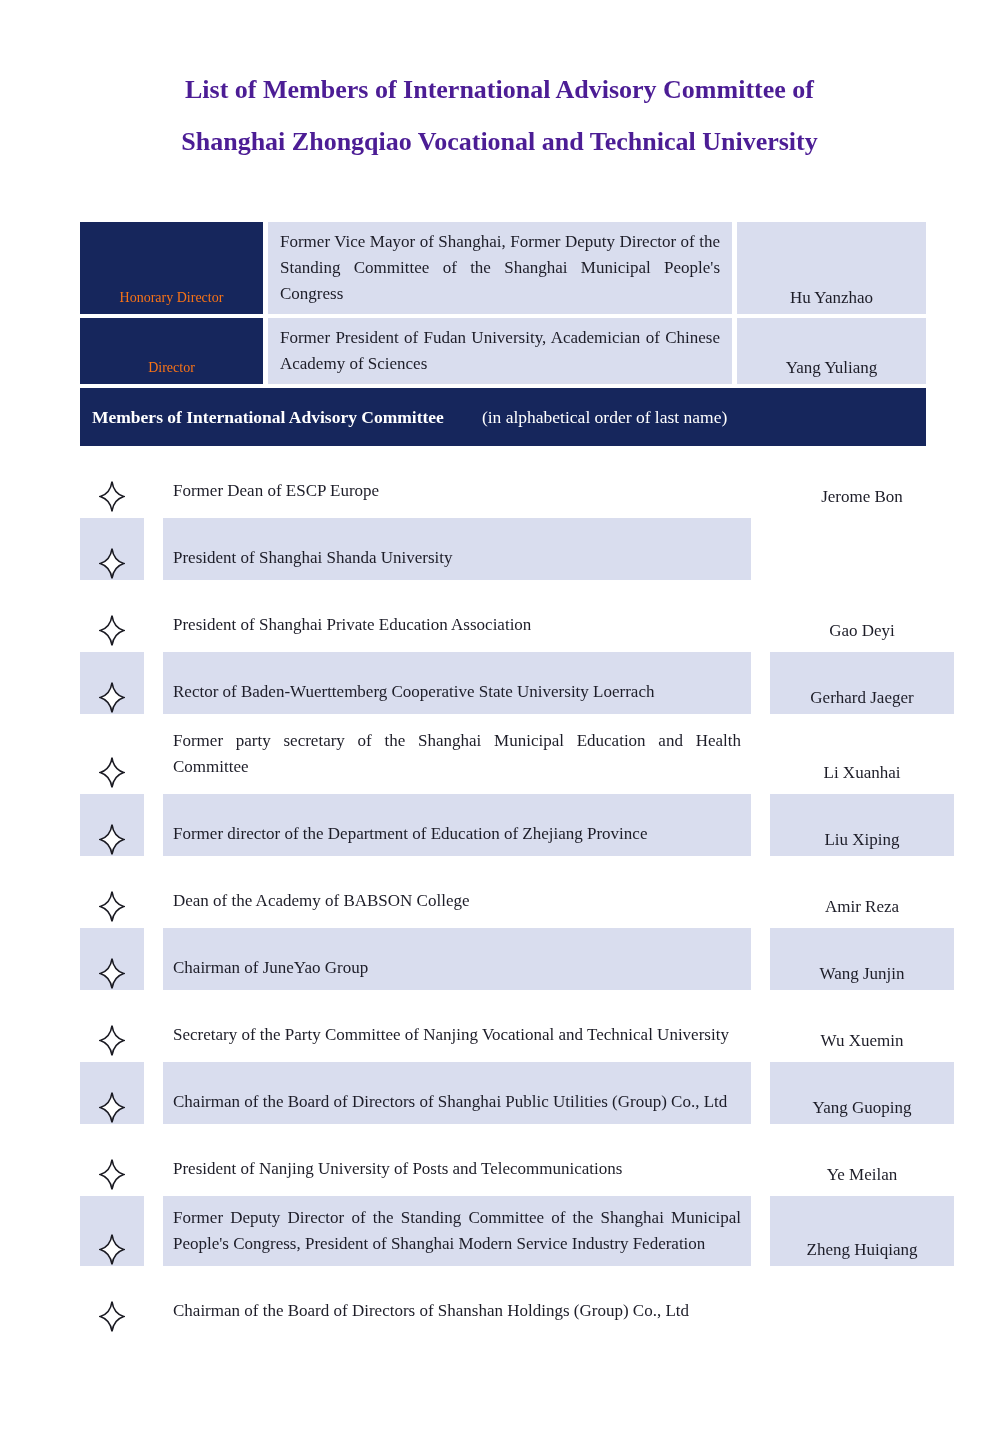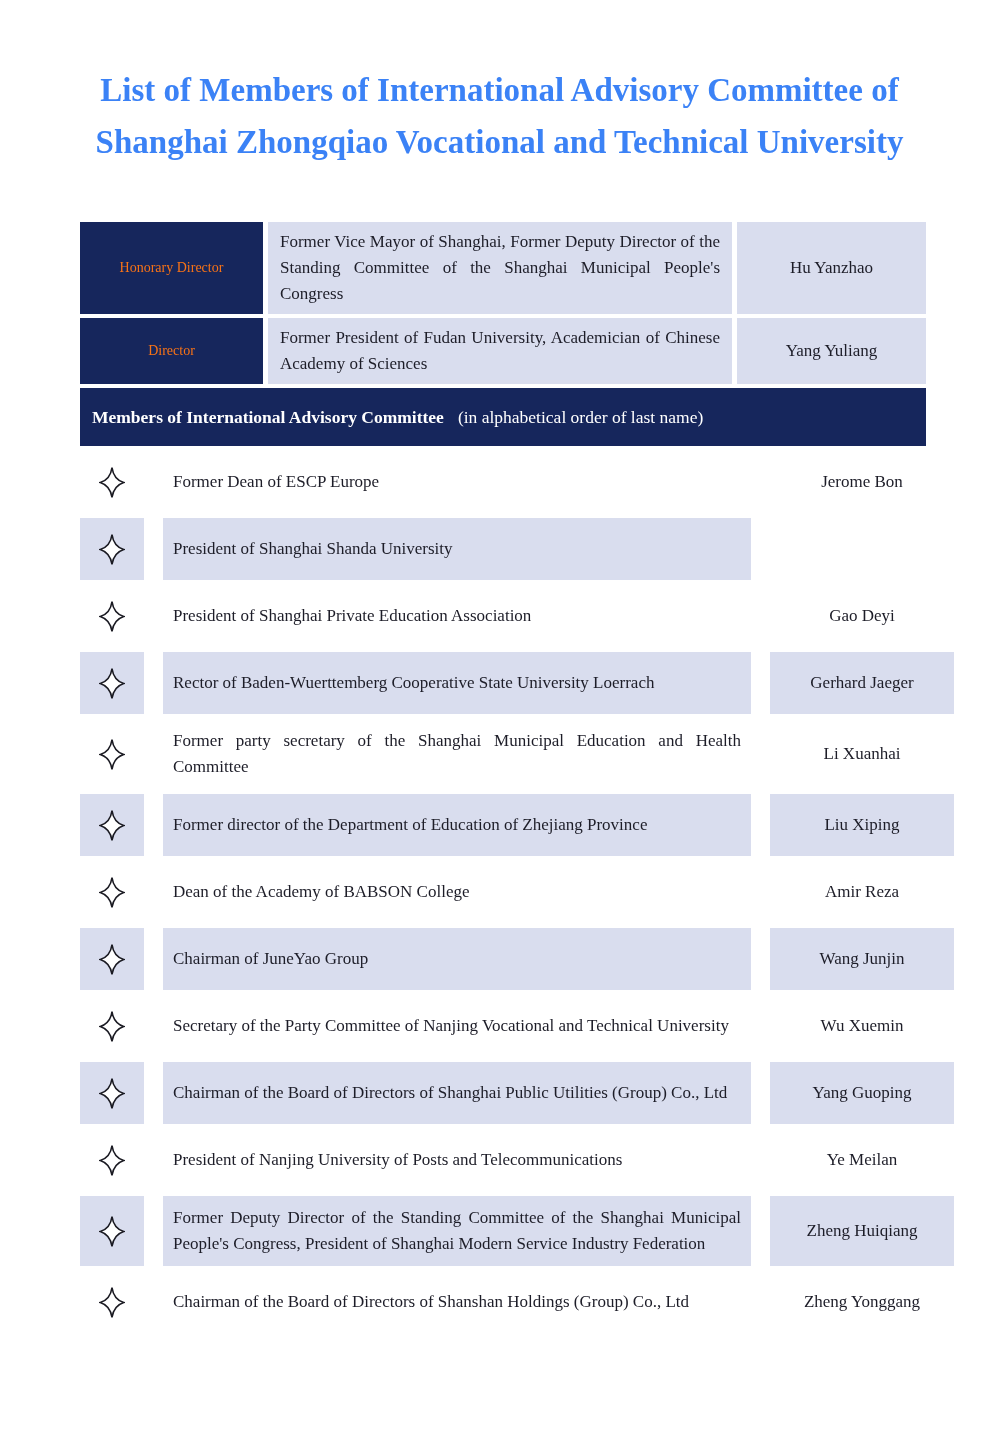--- a/index.html
+++ b/index.html
@@ -9,39 +9,39 @@
     position: relative;
     width: 999px;
     height: 1436px;
     margin: 0 auto;
     background: #ffffff;
     overflow: hidden;
   }
   .title-block {
     padding-top: 64px;
     text-align: center;
-    color: #3b82f6;
+    color: #4c1d95;
     font-weight: bold;
-    font-size: 33px;
+    font-size: 26px;
     line-height: 52px;
   }
   .doc-table {
     margin: 54px 73px 0 80px;
     width: 846px;
   }
   .row {
     display: grid;
     column-gap: 5px;
     margin-bottom: 4px;
   }
   .leader-row { grid-template-columns: 183px 464px 189px; }
   .member-row { grid-template-columns: 64px 588px 184px; margin-bottom: 5px; gap: 19px; }
   .cell {
     display: flex;
-    align-items: center;
+    align-items: flex-end;
   }
   .role-cell {
     background: #16265c;
     color: #f97316;
     justify-content: center;
     text-align: center;
     font-size: 14px;
     padding: 8px 6px;
   }
   .leader-row .desc-cell,
@@ -67,20 +67,21 @@
   .section-header {
     background: #16265c;
     color: #ffffff;
     min-height: 58px;
     display: flex;
     align-items: center;
     font-weight: bold;
     font-size: 17.5px;
     padding: 8px 12px;
     margin-bottom: 5px;
+    gap: 24px;
   }
   .section-header .note { margin-left: 14px; font-weight: normal; }
   .member-row { min-height: 62px; }
   .member-row .cell { background: transparent; }
   .member-row.shaded .cell { background: #d9ddee; }
   .member-row .desc-cell { padding: 9px 10px; }
   .icon-cell { justify-content: center; }
   .star { width: 26px; height: 33px; display: block; }
   .star path {
     fill: #ffffff;
@@ -300,20 +301,17 @@
 
   <div class="row member-row">
     <div class="cell icon-cell">
       <svg class="star" viewBox="0 0 40 50" aria-hidden="true">
         <path d="M20 2 Q22.5 20 38 25 Q22.5 30 20 48 Q17.5 30 2 25 Q17.5 20 20 2 Z"></path>
       </svg>
     </div>
     <div class="cell desc-cell">
       <span class="desc-text">Chairman of the Board of Directors of Shanshan Holdings (Group) Co., Ltd</span>
     </div>
-    <div class="cell name-cell">
-      <span>Zheng Yonggang</span>
-    </div>
   </div>
 </div>
 
   </div>
 </div>
 
 </body></html>

